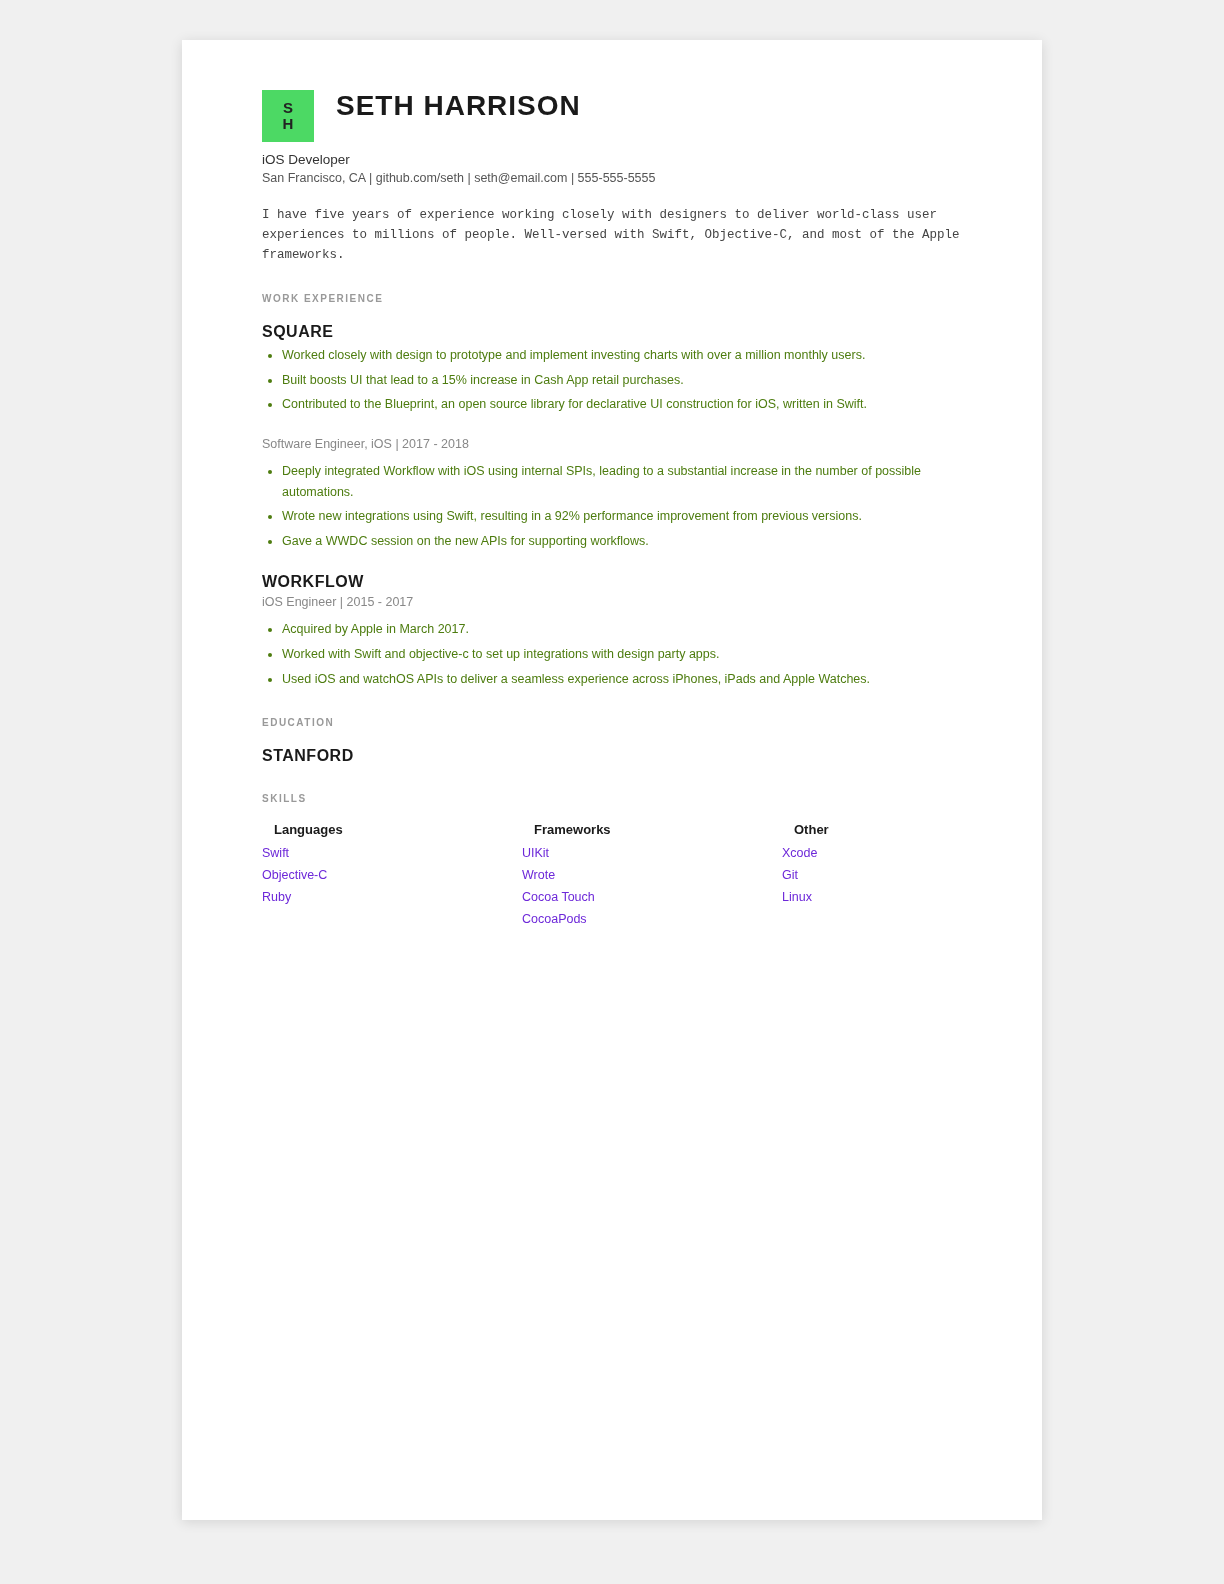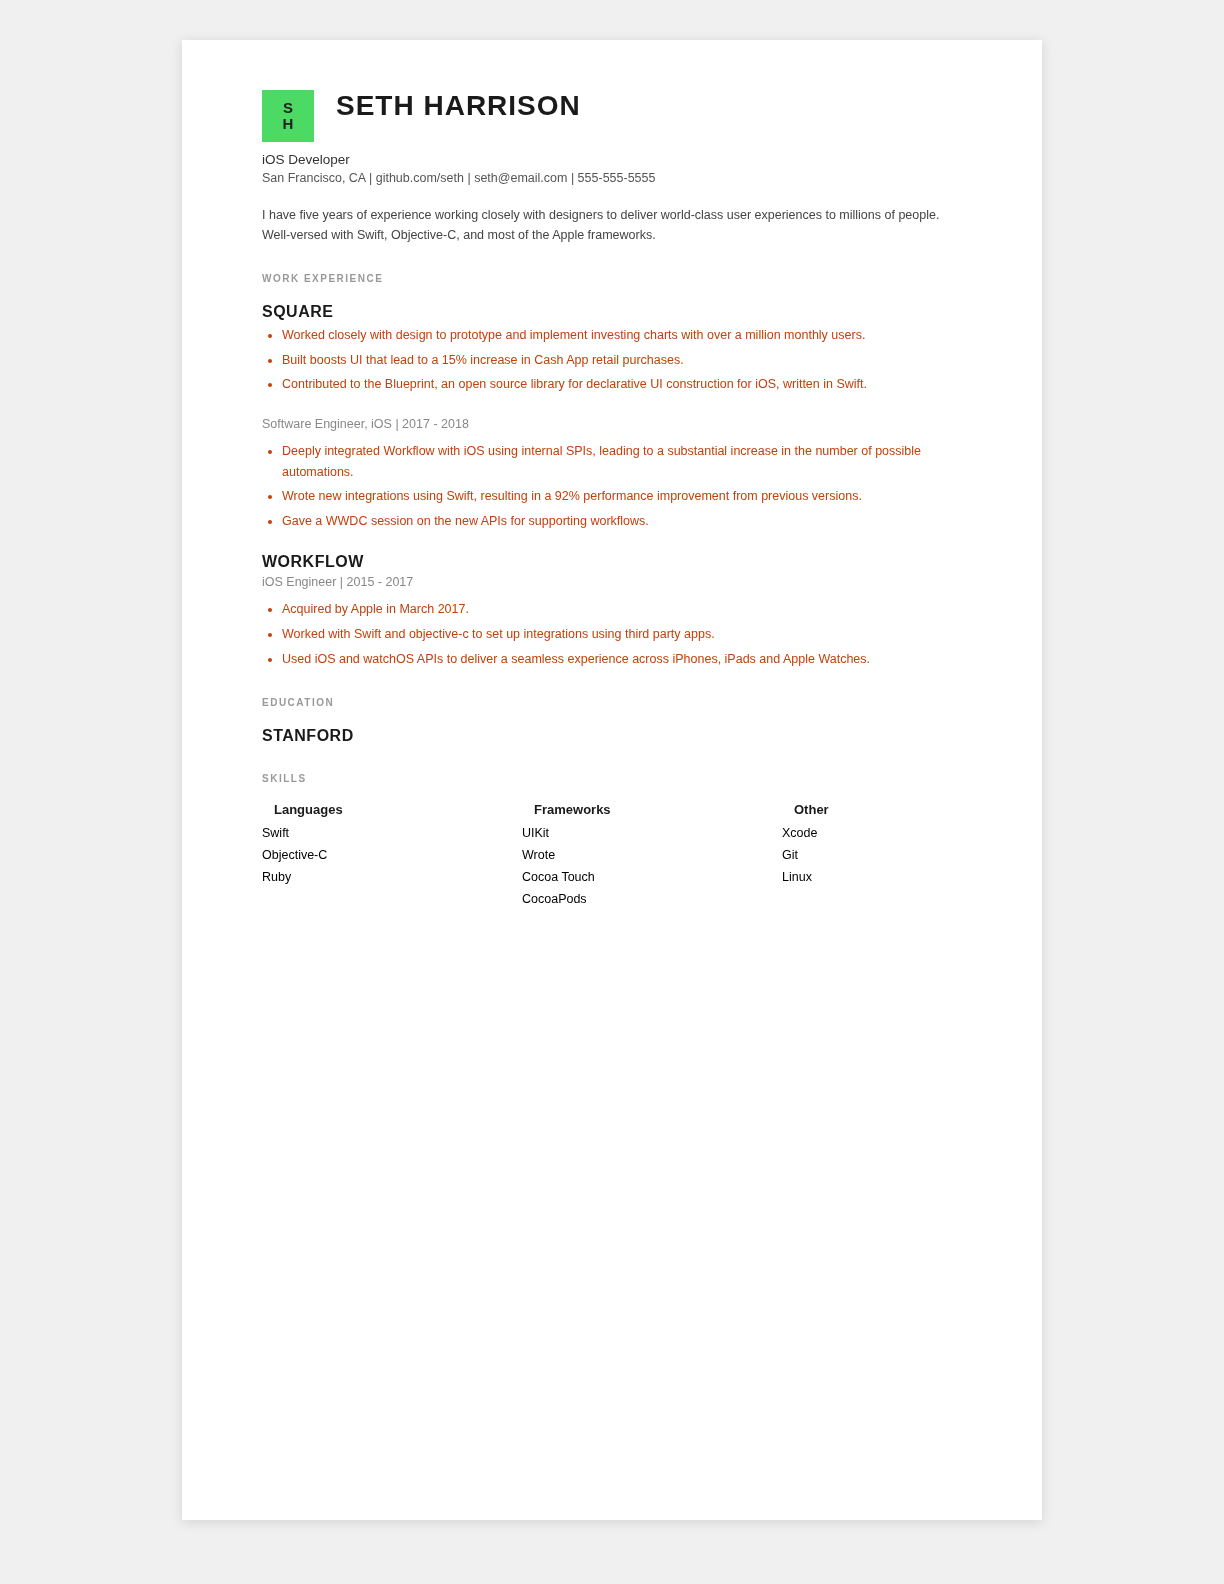--- a/index.html
+++ b/index.html
@@ -55,21 +55,21 @@
       margin-top: 10px;
       margin-bottom: 4px;
     }
     .contact-line {
       font-family: Arial, sans-serif;
       font-size: 12.5px;
       color: #555;
       margin-bottom: 20px;
     }
     .summary {
-      font-family: Liberation Sans, sans-serif;
+      font-family: Liberation Mono, monospace;
       font-size: 12.5px;
       color: #444;
       line-height: 1.6;
       margin-bottom: 26px;
     }
     .section-label {
       font-family: Arial, sans-serif;
       font-size: 10px;
       font-weight: 700;
       letter-spacing: 1.5px;
@@ -94,21 +94,21 @@
       color: #888;
       margin-bottom: 10px;
     }
     .bullets {
       margin-left: 20px;
       margin-bottom: 22px;
     }
     .bullets li {
       font-family: Arial, sans-serif;
       font-size: 12.5px;
-      color: #c2410c;
+      color: #4d7c0f;
       line-height: 1.65;
       margin-bottom: 4px;
     }
     .education-block {
       margin-bottom: 20px;
     }
     .skills-section {
       margin-top: 10px;
     }
     .skills-grid {
@@ -123,21 +123,21 @@
       font-family: Arial, sans-serif;
       font-size: 13px;
       font-weight: 700;
       color: #1a1a1a;
       margin-bottom: 6px;
       padding-left: 12px;
     }
     .skills-col-item {
       font-family: Arial, sans-serif;
       font-size: 12.5px;
-      color: #000000;
+      color: #6d28d9;
       line-height: 1.75;
     }
   </style>
 </head>
 <body>
 
 <div class="resume-container">
 
   <div class="header-section">
     <div class="avatar">
@@ -171,21 +171,21 @@
       <li>Wrote new integrations using Swift, resulting in a 92% performance improvement from previous versions.</li>
       <li>Gave a WWDC session on the new APIs for supporting workflows.</li>
     </ul>
   </div>
 
   <div>
     <div class="company-name">WORKFLOW</div>
     <div class="role-line">iOS Engineer | 2015 - 2017</div>
     <ul class="bullets">
       <li>Acquired by Apple in March 2017.</li>
-      <li>Worked with Swift and objective-c to set up integrations using third party apps.</li>
+      <li>Worked with Swift and objective-c to set up integrations with design party apps.</li>
       <li>Used iOS and watchOS APIs to deliver a seamless experience across iPhones, iPads and Apple Watches.</li>
     </ul>
   </div>
 
   <div class="section-label">EDUCATION</div>
 
   <div class="education-block">
     <div class="company-name">STANFORD</div>
   </div>
 

